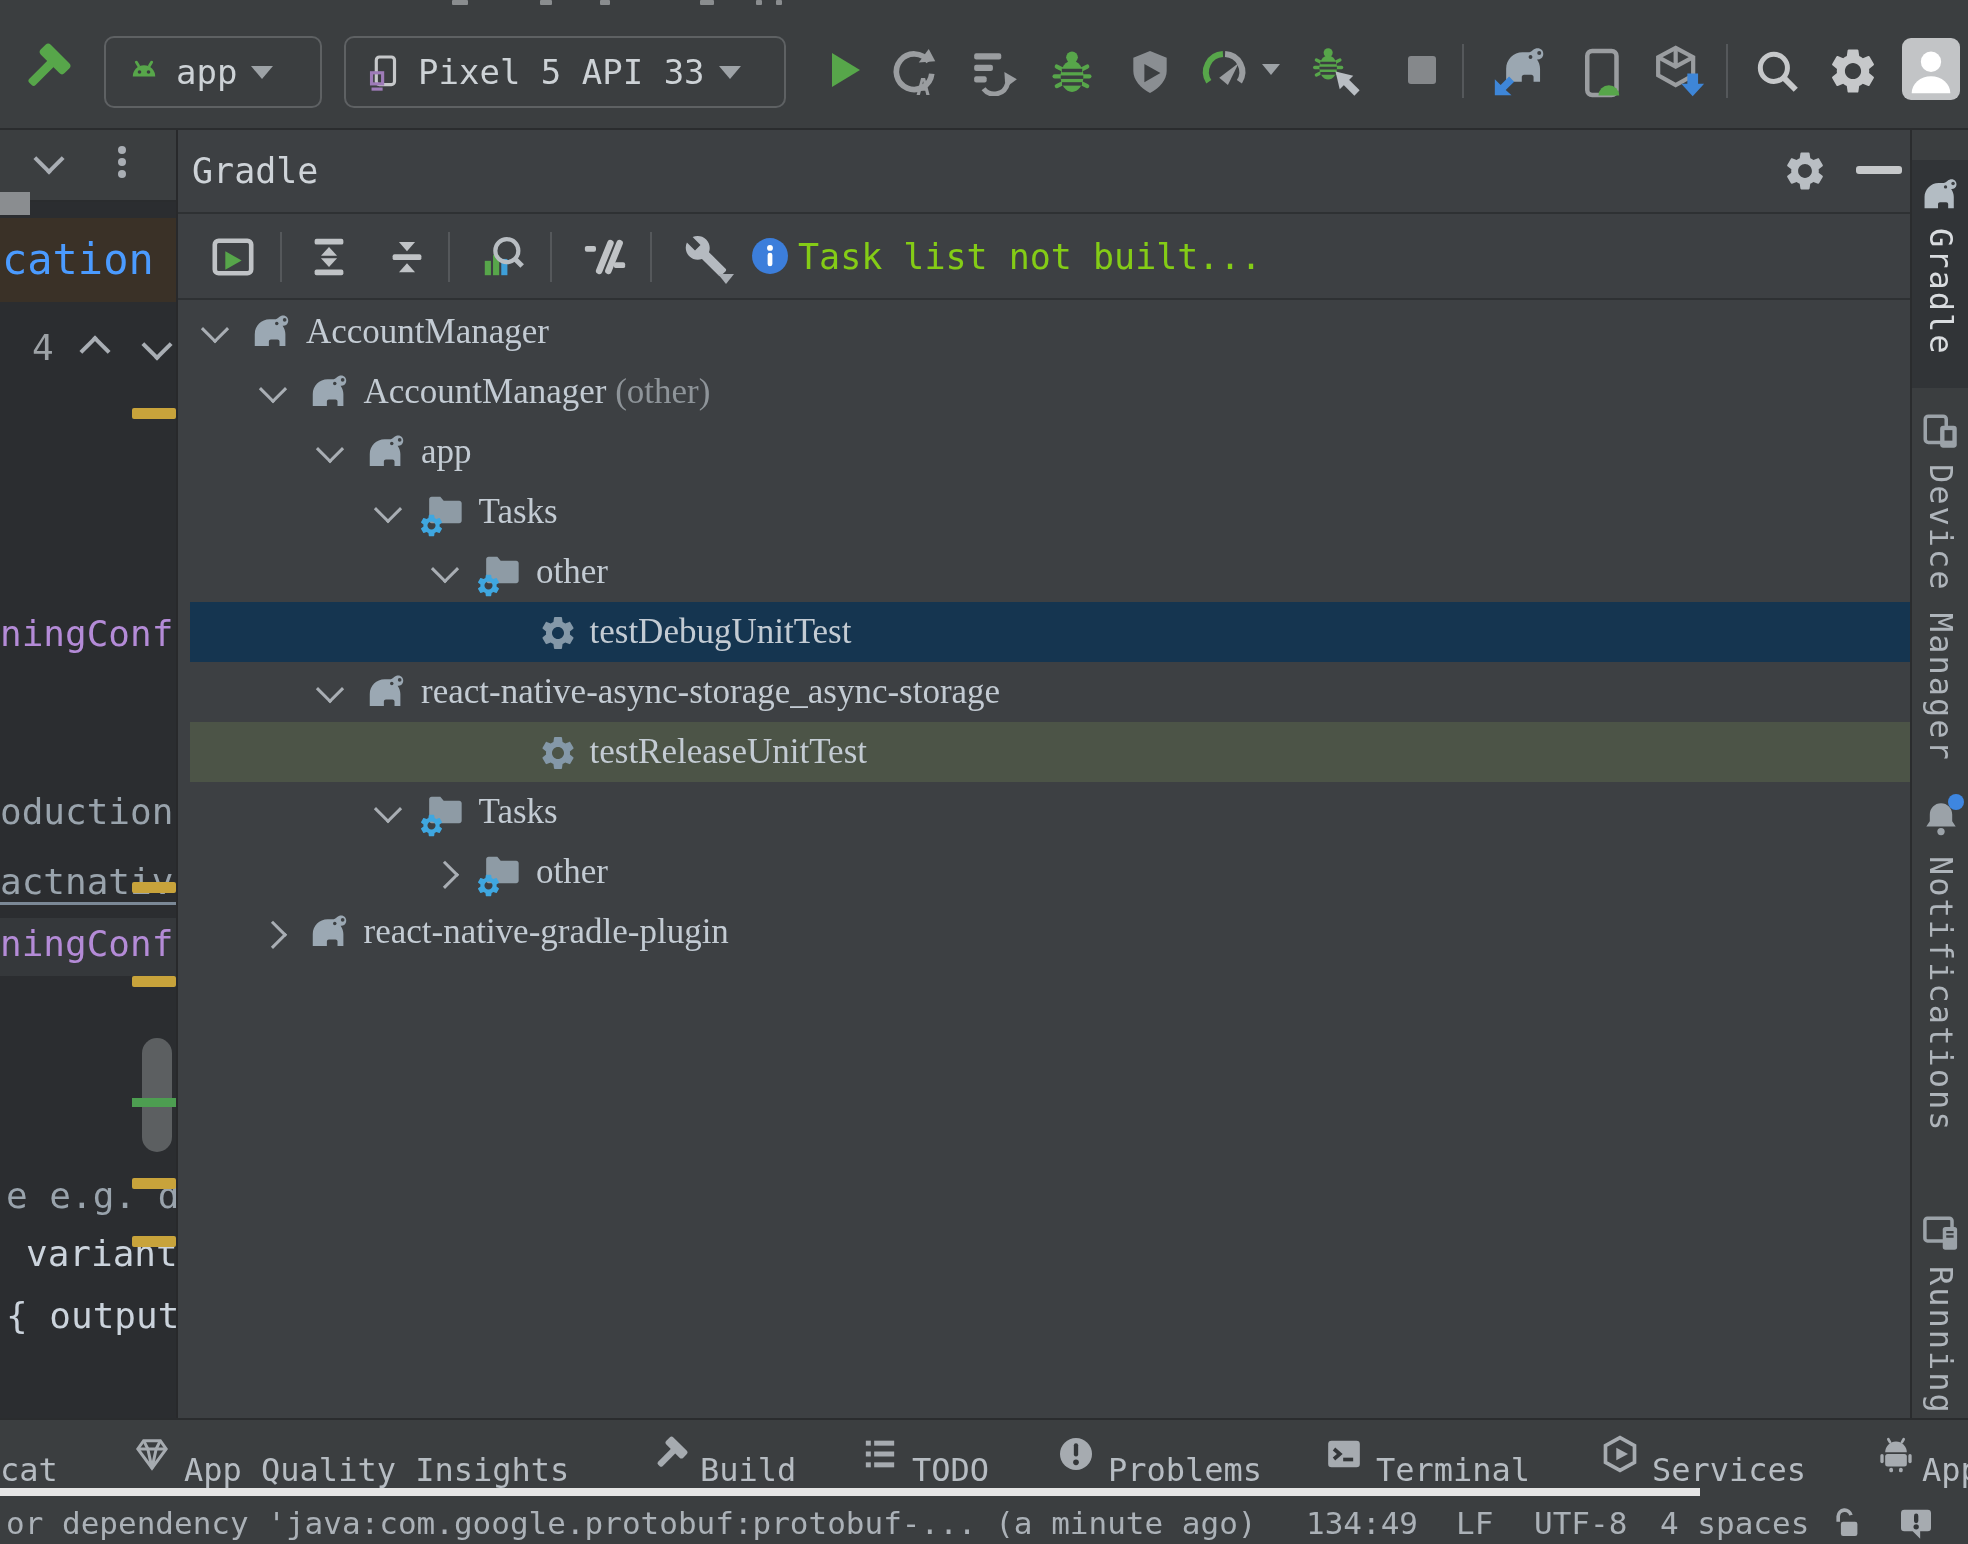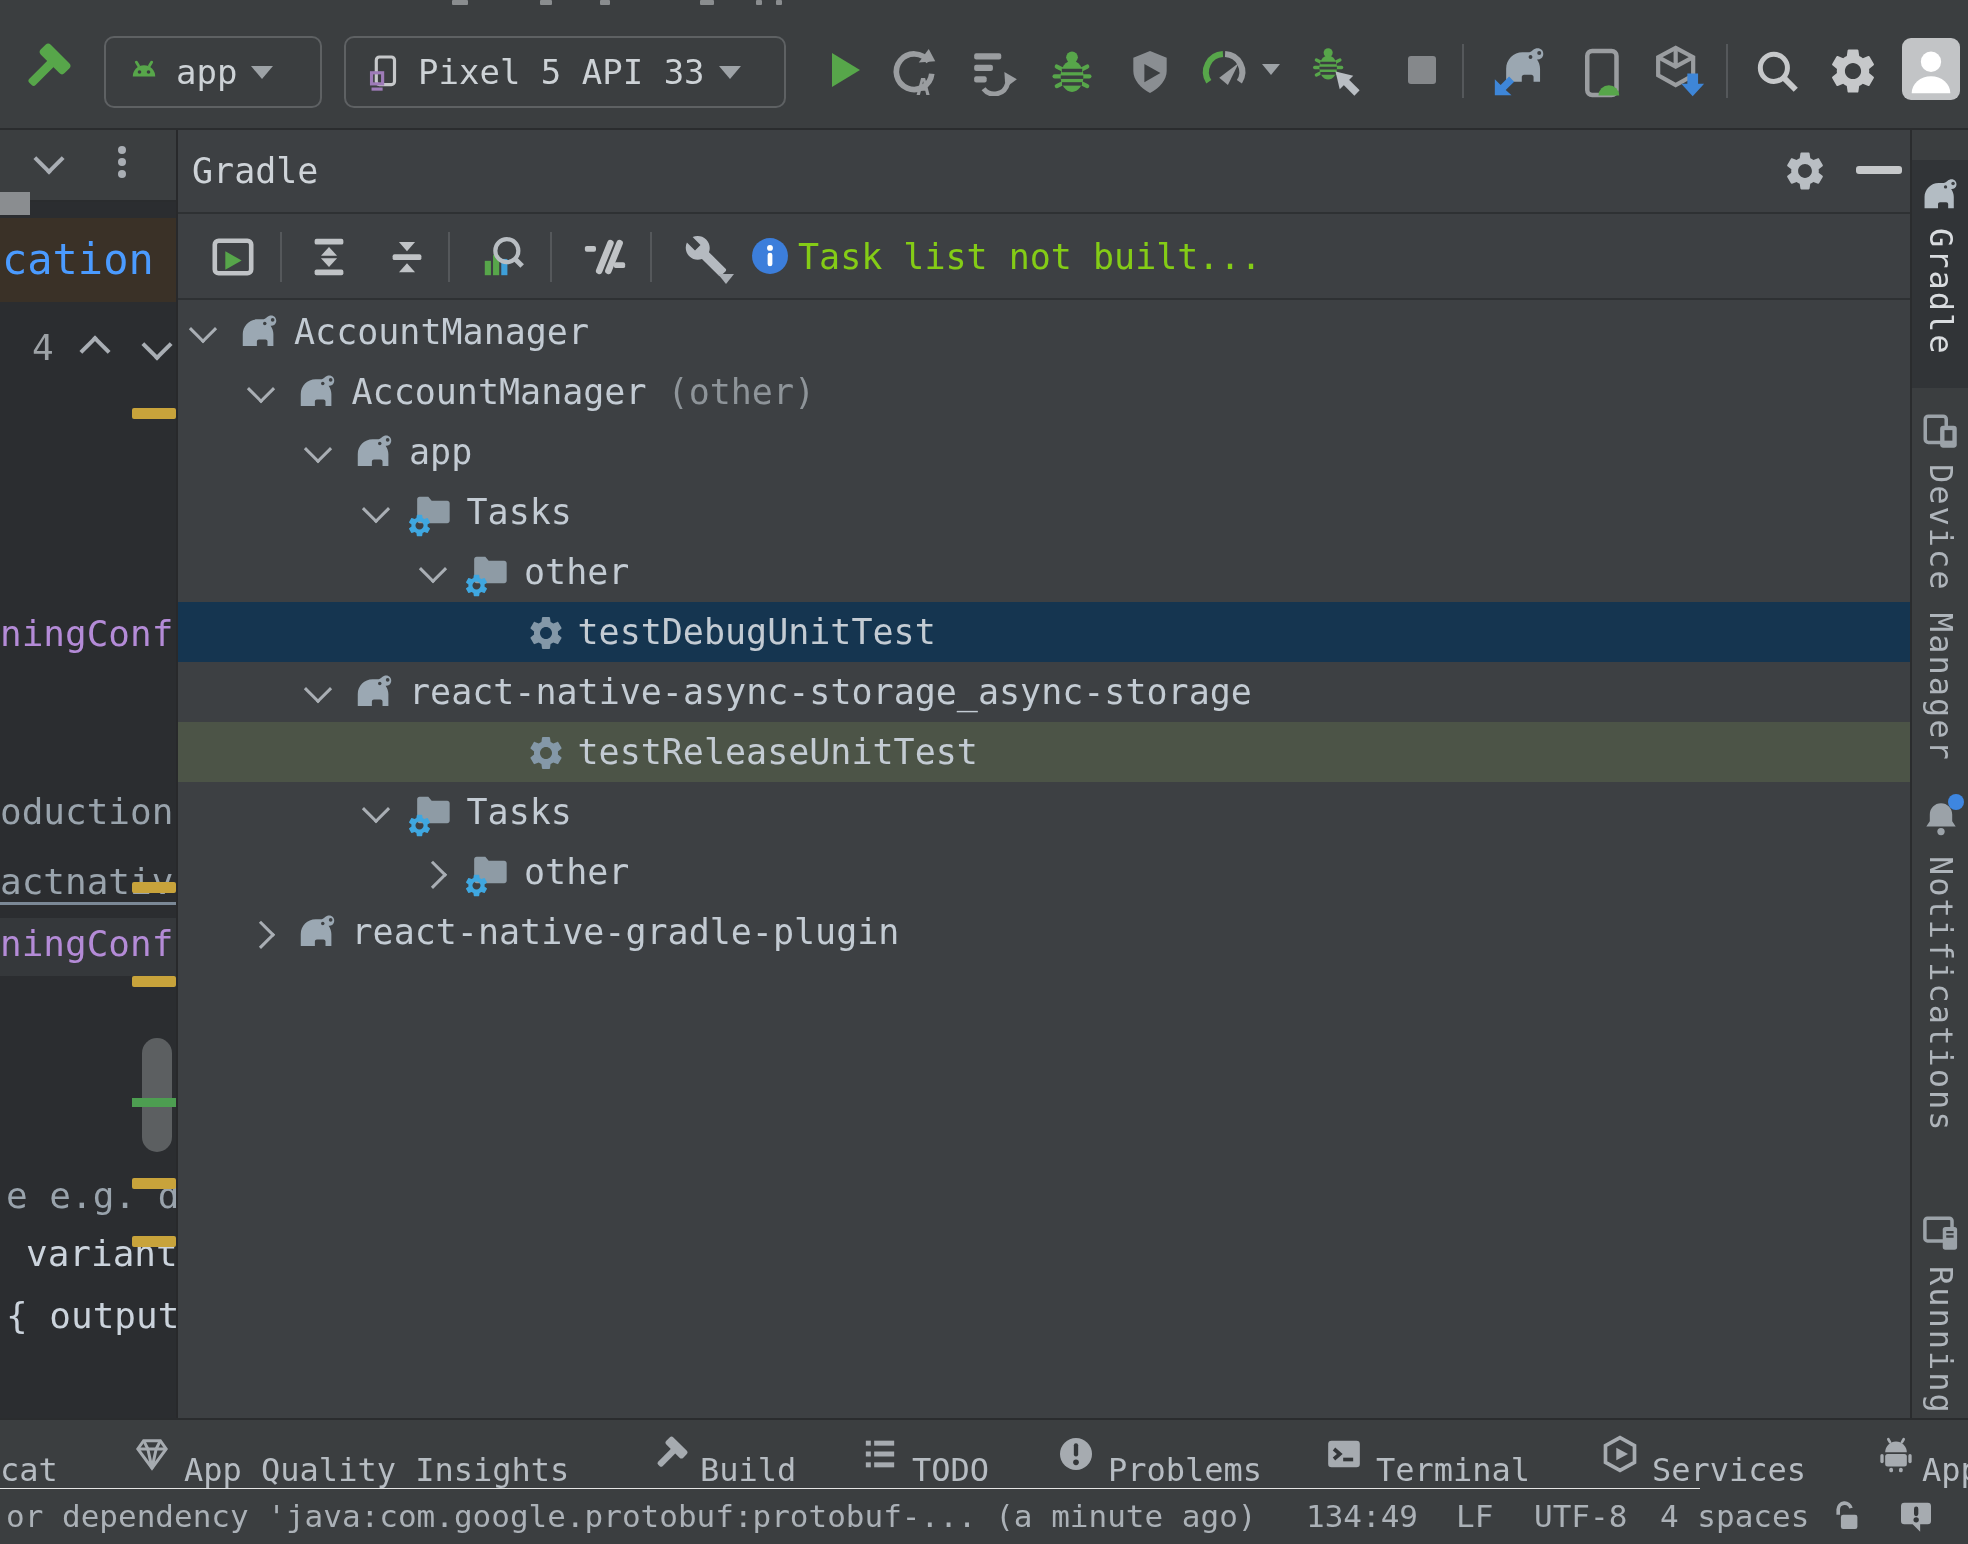--- a/index.html
+++ b/index.html
@@ -43,21 +43,21 @@
   .gp-header{position:absolute;left:0;top:0;width:100%;height:84px;border-bottom:2px solid #2e3133;box-sizing:border-box}
   .gp-title{position:absolute;left:14px;top:0;line-height:82px;font-size:35px;color:#ced3d8}
   .gp-gear{position:absolute;left:1604px;top:18px;width:46px;height:46px;color:#b9bec3}
   .gp-min{position:absolute;left:1678px;top:36px;width:46px;height:8px;background:#c6c8ca;border-radius:3px}
   .gp-toolbar{position:absolute;left:0;top:86px;width:100%;height:84px;border-bottom:2px solid #2e3133;box-sizing:border-box}
   .gti{position:absolute;top:18px;width:46px;height:46px;color:#a9aeb4}
   .gdiv{position:absolute;top:16px;width:2px;height:50px;background:#55585b}
   .gp-status{position:absolute;left:620px;top:0;line-height:82px;font-size:35px;color:#84cc16;white-space:pre}
   .wrench-caret{position:absolute;left:540px;top:58px;width:0;height:0;border-left:8px solid transparent;border-right:8px solid transparent;border-top:10px solid #a9aeb4}
 
-  .tree{position:absolute;left:0;top:172px;width:100%;}
+  .tree{position:absolute;left:12px;top:172px;width:100%;font-family:Liberation Serif, serif;}
   .row{height:60px;display:flex;align-items:center;box-sizing:border-box}
   .row.sel{background:#153550}
   .row.hov{background:#4c5447}
   .slot{width:34px;height:34px;flex:none;margin-right:18px;display:flex;align-items:center;justify-content:center}
   .tchev{width:17px;height:17px;border-right:3.5px solid #a9aeb4;border-bottom:3.5px solid #a9aeb4}
   .tchev.down{transform:rotate(45deg) translate(-2px,-2px)}
   .tchev.right{transform:rotate(-45deg) translate(-2px,2px)}
   .ticon{width:44px;height:44px;flex:none;margin-right:12px;position:relative}
   .ticon .badge{position:absolute;left:-5px;top:22px;width:27px;height:27px;color:#3fa7e0}
   .lbl{font-size:35px;color:#c3cbd3;white-space:pre}
@@ -71,21 +71,21 @@
   .vt-act{color:#d9dcdf}
   .vt{color:#aeb4ba}
   .bluedot{position:absolute;left:36px;top:664px;width:16px;height:16px;border-radius:50%;background:#3e86e0}
 
   
   .bottom-bar{position:absolute;left:0;top:1418px;width:1968px;height:70px;background:#3b3e40;border-top:2px solid #2a2c2e;box-sizing:border-box}
   .bbi{position:absolute;top:14px;width:40px;height:40px;color:#a6abb0}
   .bbl{position:absolute;top:16px;line-height:68px;font-size:32px;color:#b6bcc2;white-space:pre}
 
   
-  .status-bar{position:absolute;left:0;top:1488px;width:1700px;height:56px;background:#3b3e40;border-top:1px solid #e5e5e5;box-sizing:border-box}
+  .status-bar{position:absolute;left:0;top:1488px;width:1700px;height:56px;background:#3b3e40;border-top:8px solid #e5e5e5;box-sizing:border-box}
   .sbt{position:absolute;top:0;line-height:54px;font-size:31px;color:#abb1b7;white-space:pre}
   .sbi{position:absolute;top:9px;width:36px;height:36px;color:#a6abb0}
 </style>
 </head>
 <body>
 
 <svg width="0" height="0" style="position:absolute">
   <defs>
     <symbol id="i-hammer" viewBox="0 0 24 24">
         <g fill="currentColor" transform="rotate(-45 12 12)">

